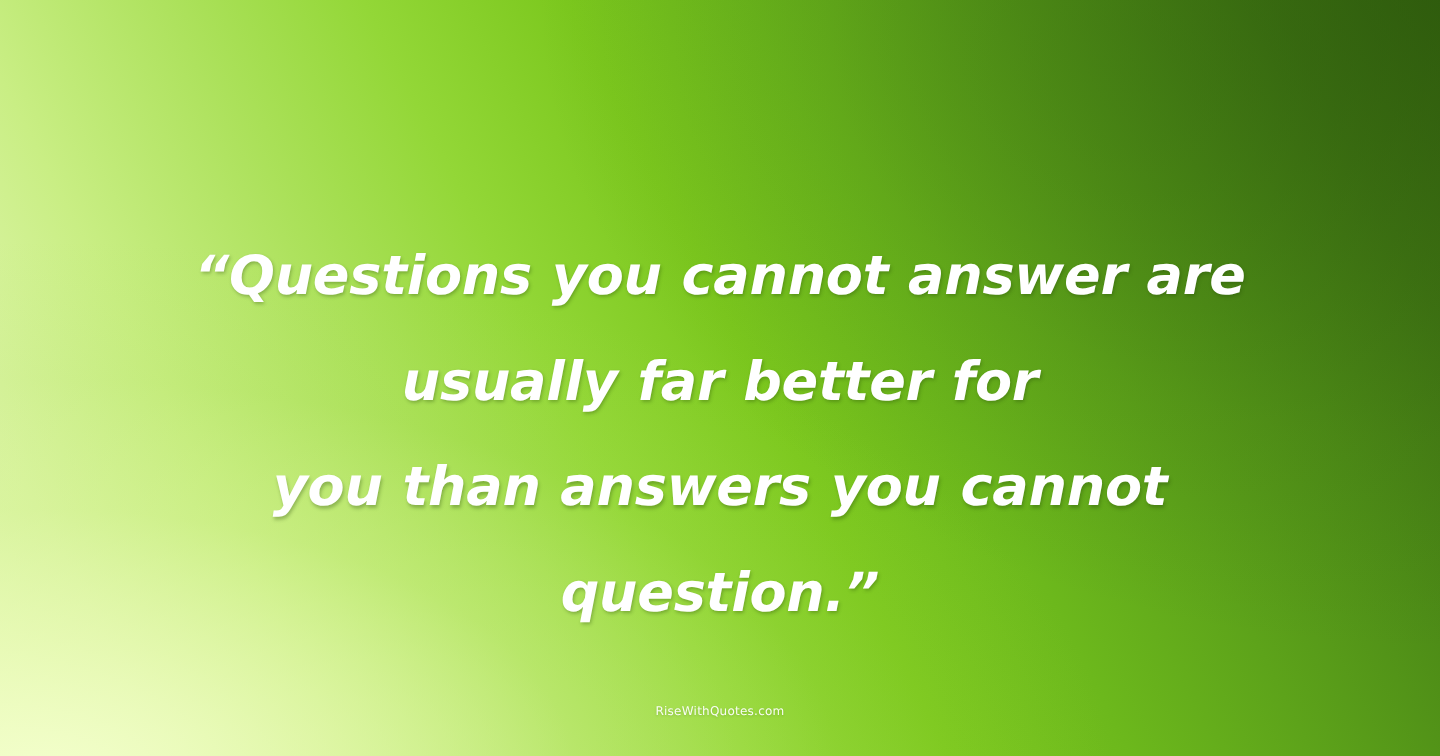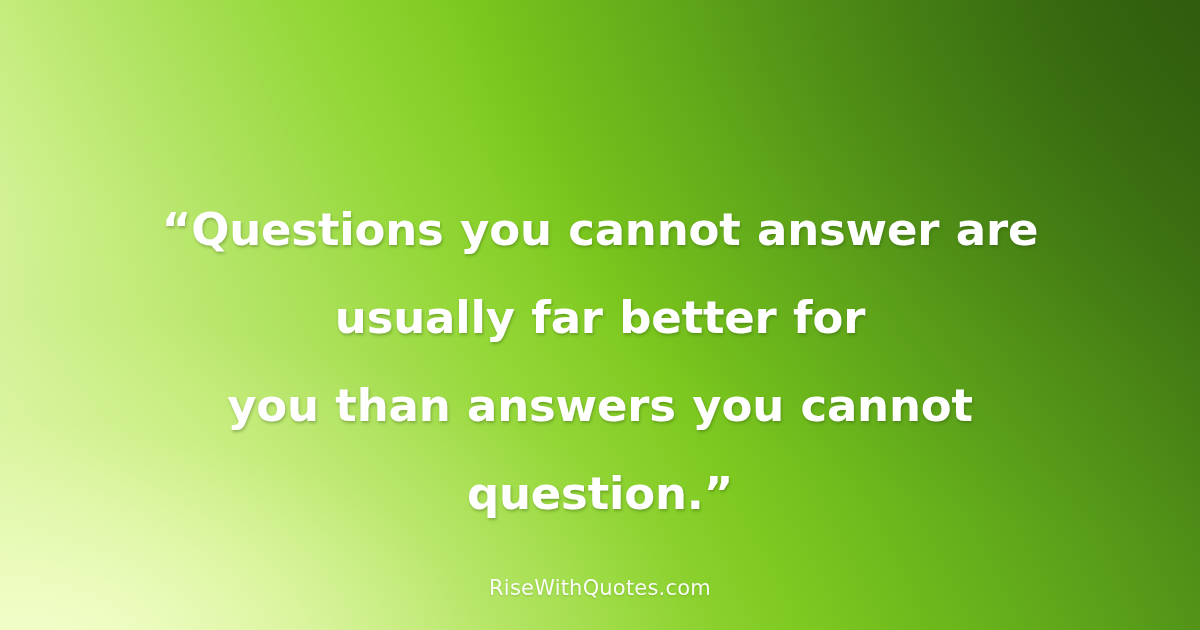--- a/index.html
+++ b/index.html
@@ -83,20 +83,21 @@
     top: 186px;
     padding: 0 92px;
     box-sizing: border-box;
     text-align: center;
   }
 
   .quote-text {
     margin: 0;
     color: #ffffff;
     font-family: "DejaVu Sans", sans-serif;
+    font-style: italic;
     font-weight: 600;
     font-size: 45px;
     line-height: 88px;
     letter-spacing: -0.2px;
     word-spacing: 1px;
     text-shadow: 1px 2px 3px rgba(30, 64, 8, 0.30);
     white-space: pre-line;
   }
 
   .footer {
@@ -106,21 +107,21 @@
     bottom: 30px;
     text-align: center;
   }
 
   .site-credit {
     display: inline-block;
     color: rgba(255, 255, 255, 0.94);
     font-family: "DejaVu Sans", sans-serif;
     font-style: normal;
     font-weight: 400;
-    font-size: 21px;
+    font-size: 10px;
     letter-spacing: 0.2px;
     text-shadow: 0 1px 2px rgba(40, 80, 10, 0.22);
   }
 </style>
 </head>
 <body>
 
 <div class="quote-card">
 
   <div class="gradient-base"></div>

